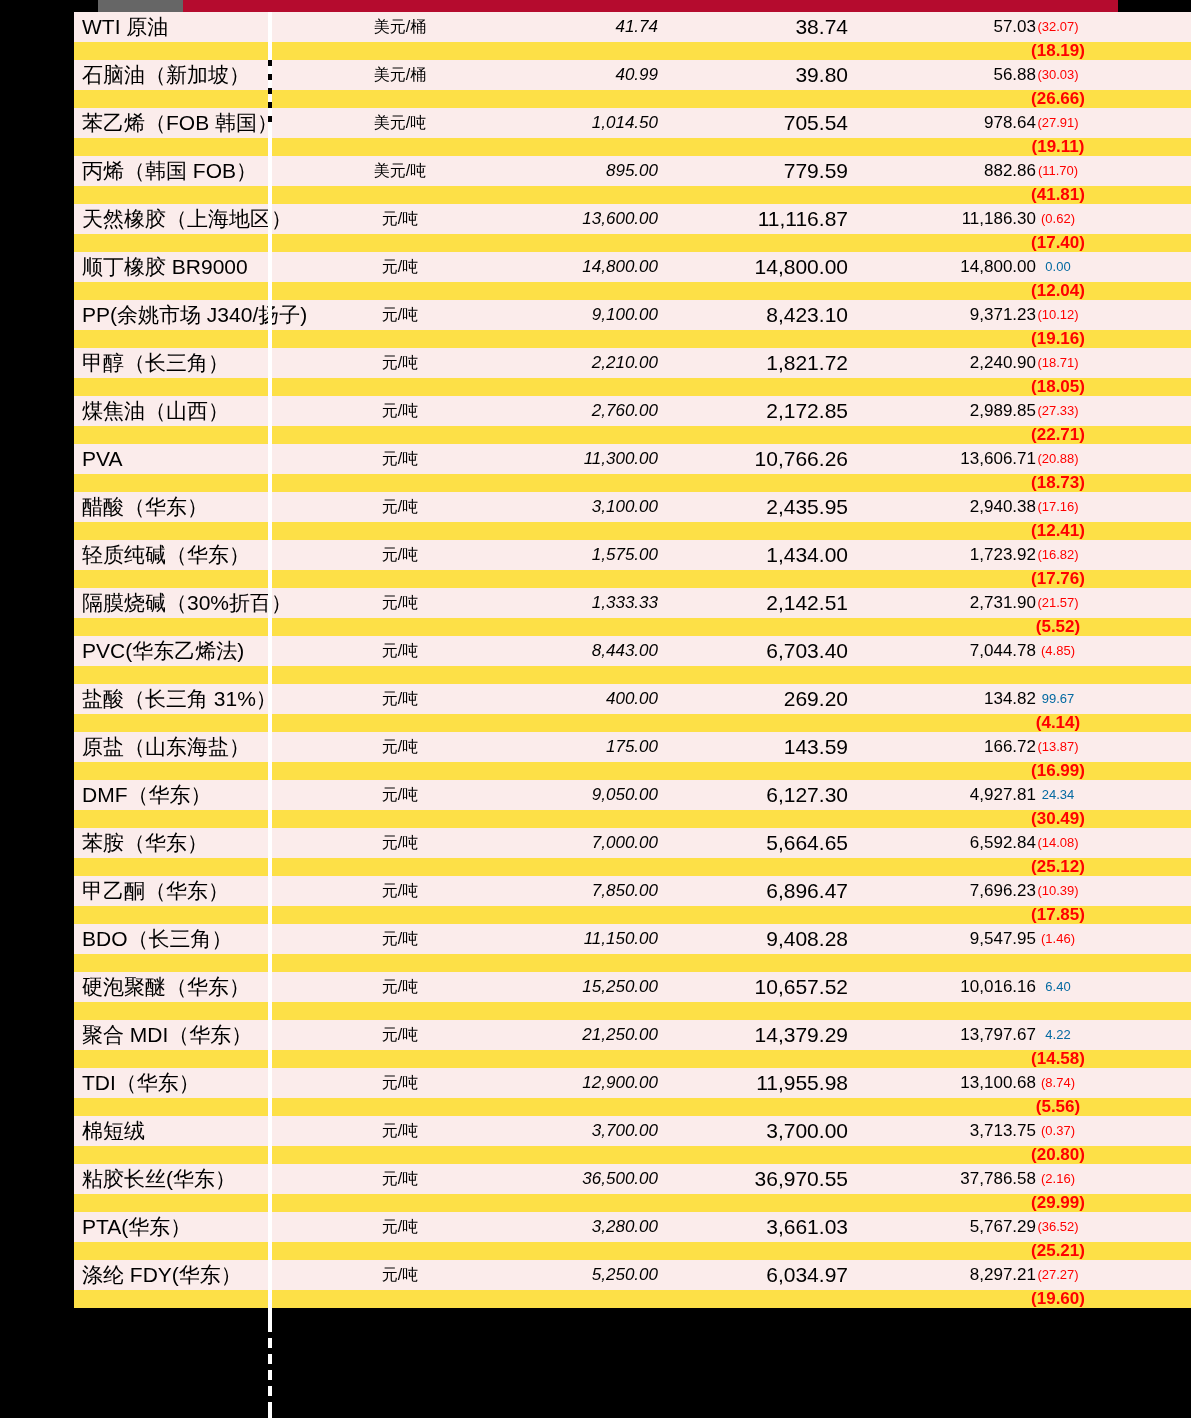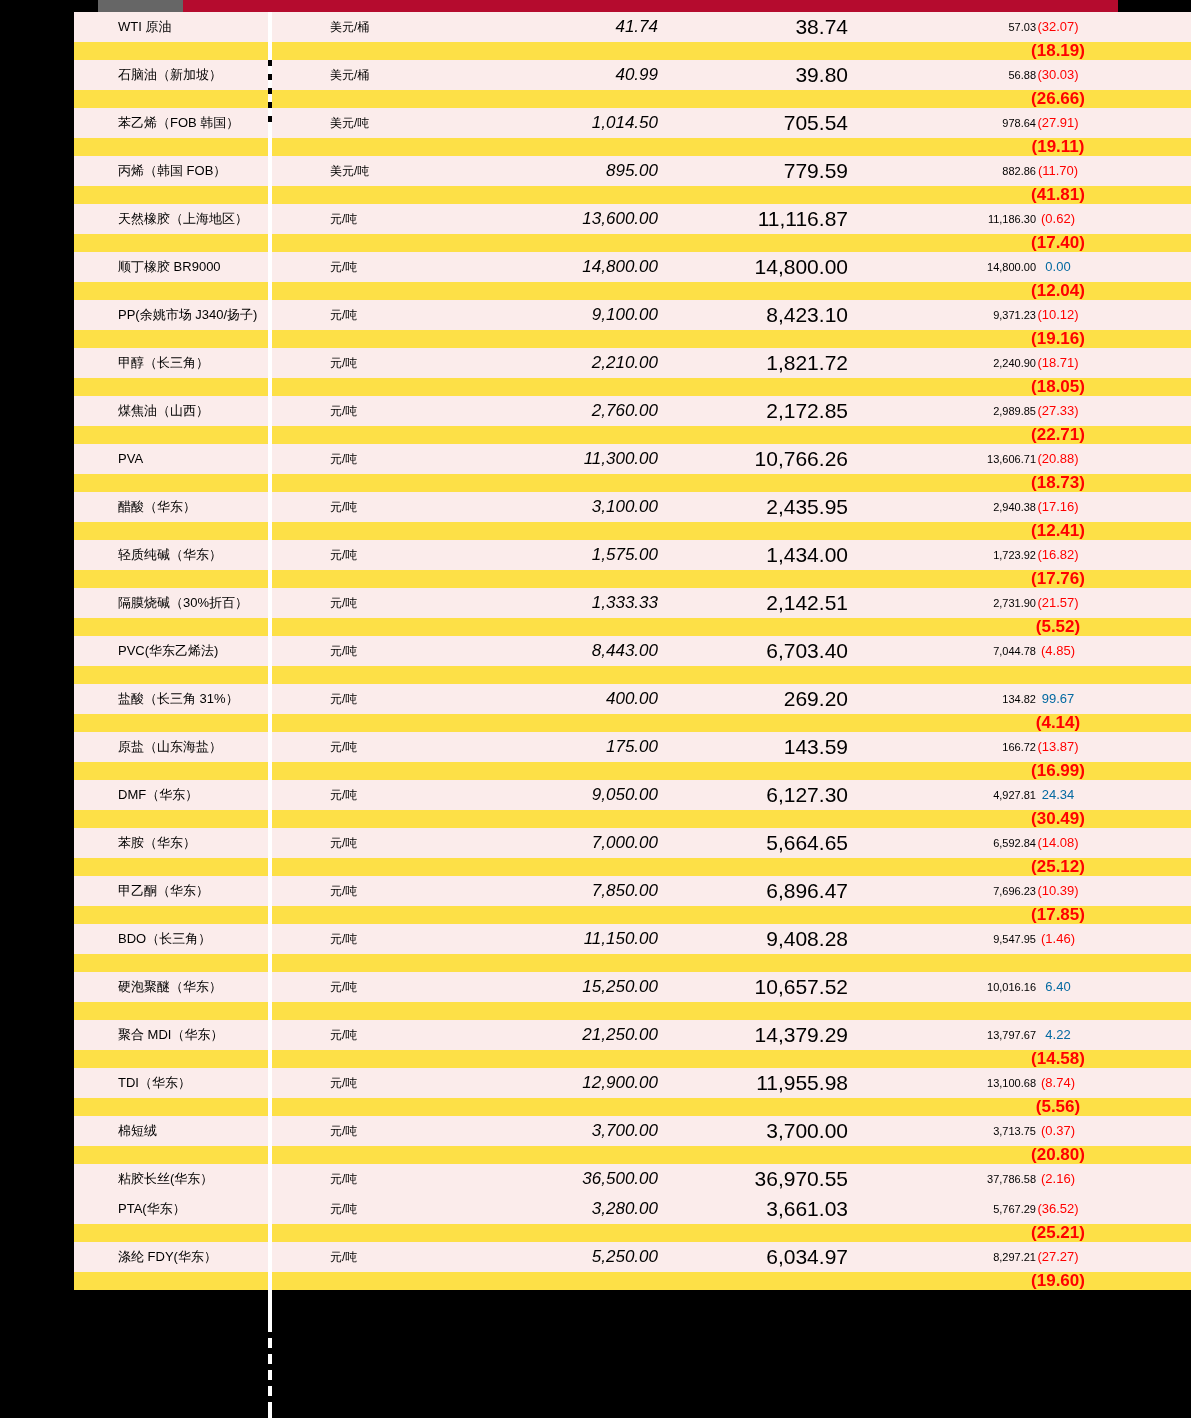--- a/index.html
+++ b/index.html
@@ -86,32 +86,32 @@
     margin-left: 74px;
   }
 
   
   .c-name {
     position: absolute;
     left: 8px;
     top: 0;
     height: 30px;
     line-height: 30px;
-    font-size: 13px;
-    white-space: nowrap;
-    margin-left: 36px;
+    font-size: 21px;
+    white-space: nowrap;
   }
   .c-unit {
     position: absolute;
     left: 256px;
     top: 0;
     width: 140px;
     height: 46px;
     line-height: 30px;
-    font-size: 12px;
+    font-size: 16px;
+    text-align: center;
     white-space: nowrap;
   }
   .c-v1 {
     position: absolute;
     left: 400px;
     top: 0;
     width: 184px;
     height: 30px;
     line-height: 30px;
     font-size: 17px;
@@ -130,21 +130,21 @@
     text-align: right;
     white-space: nowrap;
   }
   .c-v3 {
     position: absolute;
     left: 778px;
     top: 0;
     width: 184px;
     height: 30px;
     line-height: 30px;
-    font-size: 11px;
+    font-size: 17px;
     text-align: right;
     white-space: nowrap;
   }
   .c-v4 {
     position: absolute;
     left: 900px;
     top: 0;
     width: 168px;
     height: 30px;
     line-height: 30px;
@@ -514,20 +514,23 @@
     </div>
     <div class="rowgroup">
       <div class="main-row">
         <div class="c-name">粘胶长丝(华东）</div>
         <div class="c-unit">元/吨</div>
         <div class="c-v1">36,500.00</div>
         <div class="c-v2">36,970.55</div>
         <div class="c-v3">37,786.58</div>
         <div class="c-v4 neg">(2.16)</div>
       </div>
+      <div class="sub-row">
+        <div class="c-sub sub-neg">(29.99)</div>
+      </div>
     </div>
     <div class="rowgroup">
       <div class="main-row">
         <div class="c-name">PTA(华东）</div>
         <div class="c-unit">元/吨</div>
         <div class="c-v1">3,280.00</div>
         <div class="c-v2">3,661.03</div>
         <div class="c-v3">5,767.29</div>
         <div class="c-v4 neg">(36.52)</div>
       </div>

